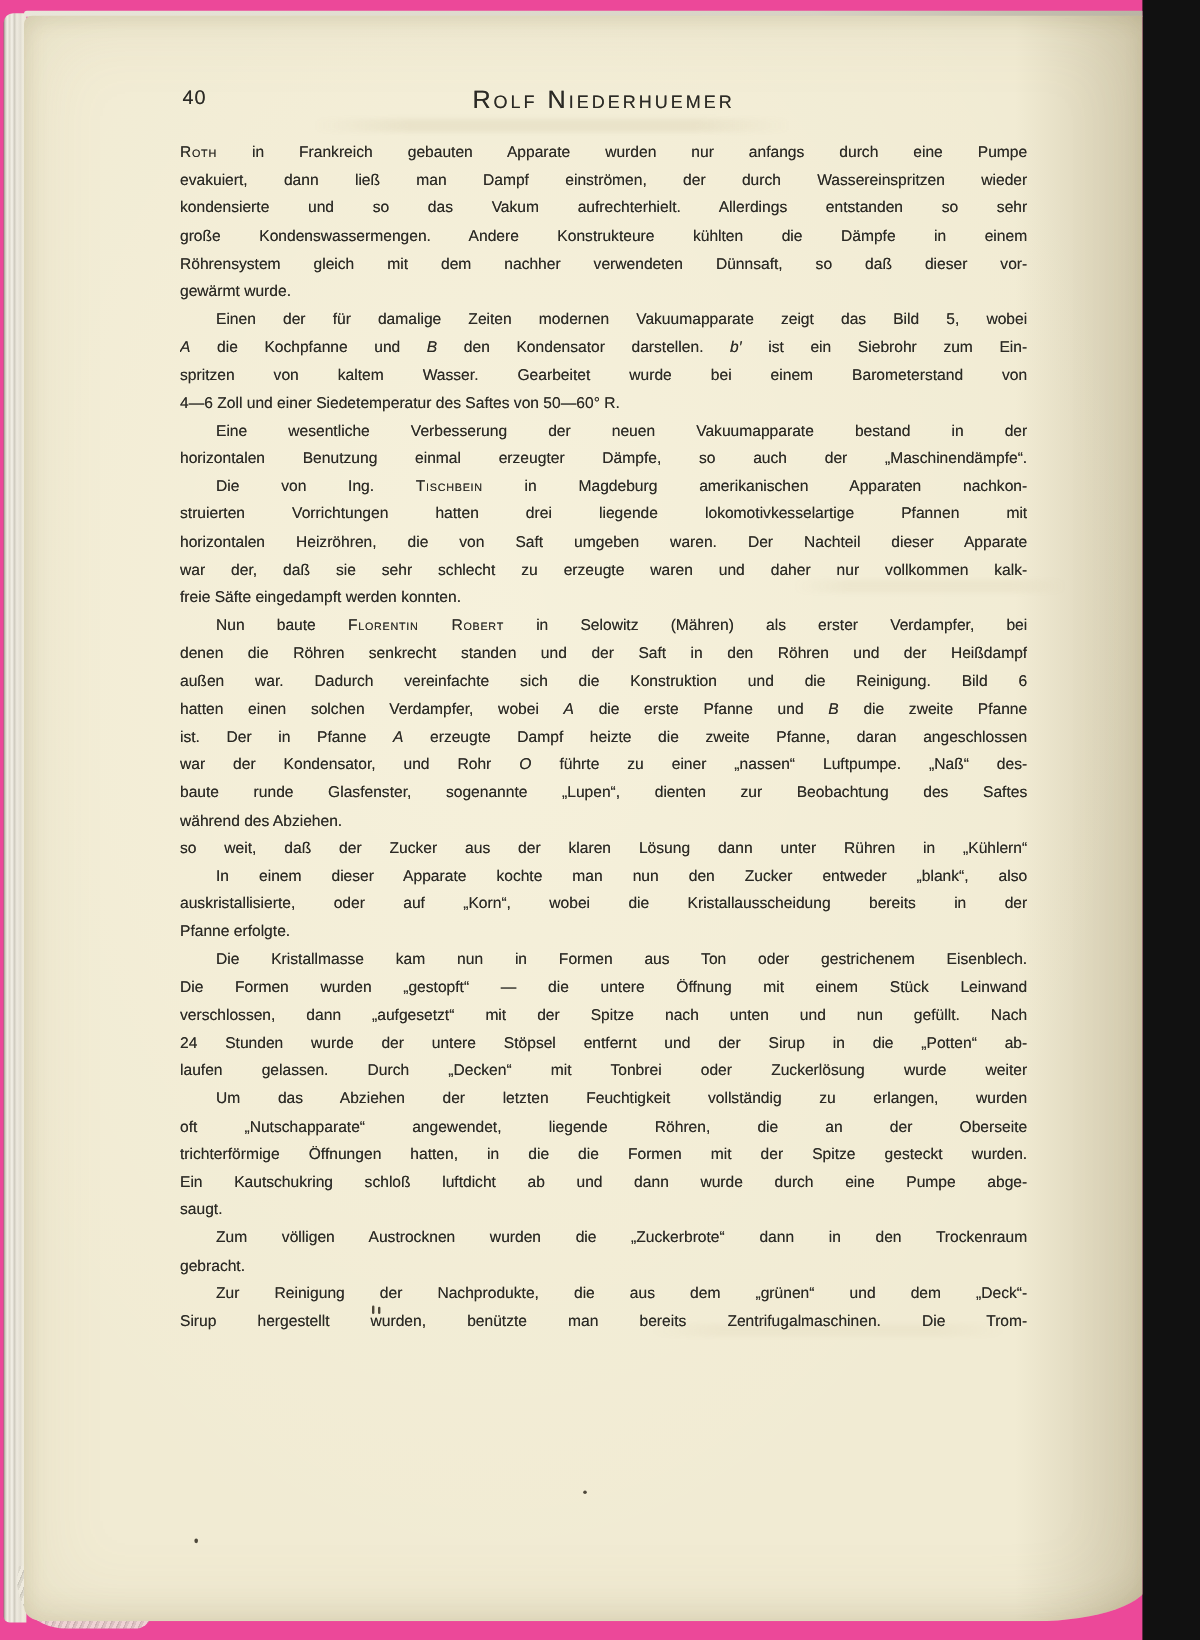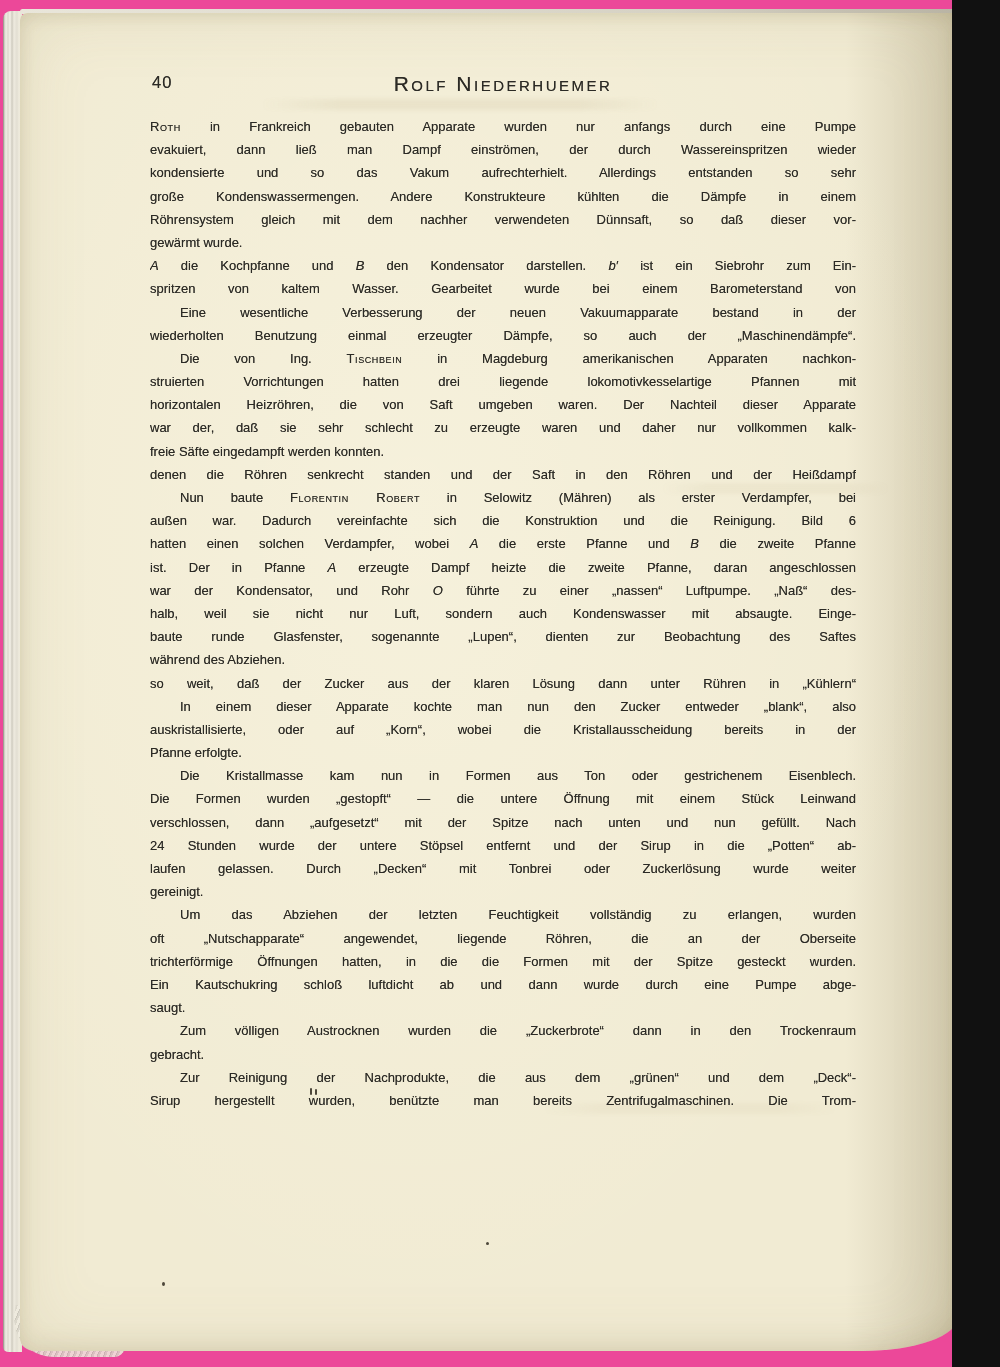--- a/index.html
+++ b/index.html
@@ -109,58 +109,58 @@
     <div class="text-block">
         <div>
           <div class="line full"><span class="sc">Roth</span><span> in Frankreich gebauten Apparate wurden nur anfangs durch eine Pumpe</span></div>
           <div class="line full"><span>evakuiert, dann ließ man Dampf einströmen, der durch Wassereinspritzen wieder</span></div>
           <div class="line full"><span>kondensierte und so das Vakum aufrechterhielt.  Allerdings entstanden so sehr</span></div>
           <div class="line full"><span>große Kondenswassermengen. Andere Konstrukteure kühlten die Dämpfe in einem</span></div>
           <div class="line full"><span>Röhrensystem gleich mit dem nachher verwendeten Dünnsaft, so daß dieser vor-</span></div>
           <div class="line"><span>gewärmt wurde.</span></div>
         </div>
         <div>
+          <div class="line full ind"><span>Einen der für damalige Zeiten modernen Vakuumapparate zeigt das Bild 5, wobei</span></div>
           <div class="line full"><span class="it">A</span><span> die Kochpfanne und </span><span class="it">B</span><span> den Kondensator darstellen.  </span><span class="it">b′</span><span> ist ein Siebrohr zum Ein-</span></div>
           <div class="line full"><span>spritzen von kaltem Wasser.  Gearbeitet wurde bei einem Barometerstand von</span></div>
+          <div class="line"><span>4—6 Zoll und einer Siedetemperatur des Saftes von 50—60° R.</span></div>
         </div>
         <div>
           <div class="line full ind"><span>Eine wesentliche Verbesserung der neuen Vakuumapparate bestand in der</span></div>
-          <div class="line full"><span>wiederholten Benutzung einmal erzeugter Dämpfe, so auch der „Maschinendämpfe“.</span></div>
+          <div class="line full"><span>horizontalen Benutzung einmal erzeugter Dämpfe, so auch der „Maschinendämpfe“.</span></div>
         </div>
         <div>
           <div class="line full ind"><span>Die von Ing. </span><span class="sc">Tischbein</span><span> in Magdeburg amerikanischen Apparaten nachkon-</span></div>
           <div class="line full"><span>struierten Vorrichtungen hatten drei liegende lokomotivkesselartige Pfannen mit</span></div>
           <div class="line full"><span>horizontalen Heizröhren, die von Saft umgeben waren.  Der Nachteil dieser Apparate</span></div>
           <div class="line full"><span>war der, daß sie sehr schlecht zu erzeugte waren und daher nur vollkommen kalk-</span></div>
           <div class="line"><span>freie Säfte eingedampft werden konnten.</span></div>
         </div>
         <div>
+          <div class="line full ind"><span>Nun baute </span><span class="sc">Florentin Robert</span><span> in Selowitz (Mähren) als erster Verdampfer, bei</span></div>
           <div class="line full"><span>denen die Röhren senkrecht standen und der Saft in den Röhren und der Heißdampf</span></div>
-          <div class="line full ind"><span>Nun baute </span><span class="sc">Florentin Robert</span><span> in Selowitz (Mähren) als erster Verdampfer, bei</span></div>
           <div class="line full"><span>außen war.  Dadurch vereinfachte sich die Konstruktion und die Reinigung.  Bild 6</span></div>
           <div class="line full"><span>hatten einen solchen Verdampfer, wobei </span><span class="it">A</span><span> die erste Pfanne und </span><span class="it">B</span><span> die zweite Pfanne</span></div>
           <div class="line full"><span>ist. Der in Pfanne </span><span class="it">A</span><span> erzeugte Dampf heizte die zweite Pfanne, daran angeschlossen</span></div>
           <div class="line full"><span>war der Kondensator, und Rohr </span><span class="it">O</span><span> führte zu einer „nassen“ Luftpumpe. „Naß“ des-</span></div>
-          <div class="line full"><span>halb, weil sie nicht nur Luft, sondern auch Kondenswasser mit absaugte.  Einge-</span></div>
           <div class="line full"><span>baute runde Glasfenster, sogenannte „Lupen“, dienten zur Beobachtung des Saftes</span></div>
           <div class="line"><span>während des Abziehen.</span></div>
         </div>
         <div>
           <div class="line full"><span>so weit, daß der Zucker aus der klaren Lösung dann unter Rühren in „Kühlern“</span></div>
           <div class="line full ind"><span>In einem dieser Apparate kochte man nun den Zucker entweder „blank“, also</span></div>
           <div class="line full"><span>auskristallisierte, oder auf „Korn“, wobei die Kristallausscheidung bereits in der</span></div>
           <div class="line"><span>Pfanne erfolgte.</span></div>
         </div>
         <div>
           <div class="line full ind"><span>Die Kristallmasse kam nun in Formen aus Ton oder gestrichenem Eisenblech.</span></div>
           <div class="line full"><span>Die Formen wurden „gestopft“ — die untere Öffnung mit einem Stück Leinwand</span></div>
           <div class="line full"><span>verschlossen, dann „aufgesetzt“ mit der Spitze nach unten und nun gefüllt.  Nach</span></div>
           <div class="line full"><span>24 Stunden wurde der untere Stöpsel entfernt und der Sirup in die „Potten“ ab-</span></div>
           <div class="line full"><span>laufen gelassen.  Durch „Decken“ mit Tonbrei oder Zuckerlösung wurde weiter</span></div>
-          <div class="line"><span>gereinigt.</span></div>
         </div>
         <div>
           <div class="line full ind"><span>Um das Abziehen der letzten Feuchtigkeit vollständig zu erlangen, wurden</span></div>
           <div class="line full"><span>oft „Nutschapparate“ angewendet, liegende Röhren, die an der Oberseite</span></div>
           <div class="line full"><span>trichterförmige Öffnungen hatten, in die die Formen mit der Spitze gesteckt wurden.</span></div>
           <div class="line full"><span>Ein Kautschukring schloß luftdicht ab und dann wurde durch eine Pumpe abge-</span></div>
           <div class="line"><span>saugt.</span></div>
         </div>
         <div>
           <div class="line full ind"><span>Zum völligen Austrocknen wurden die „Zuckerbrote“ dann in den Trockenraum</span></div>

